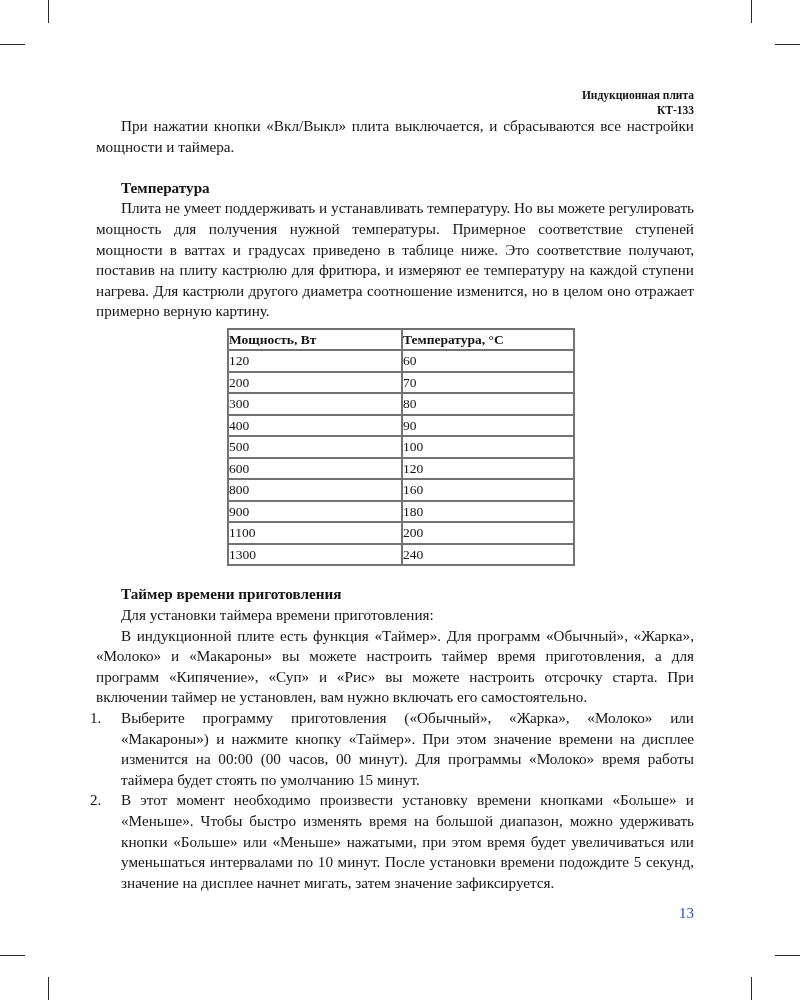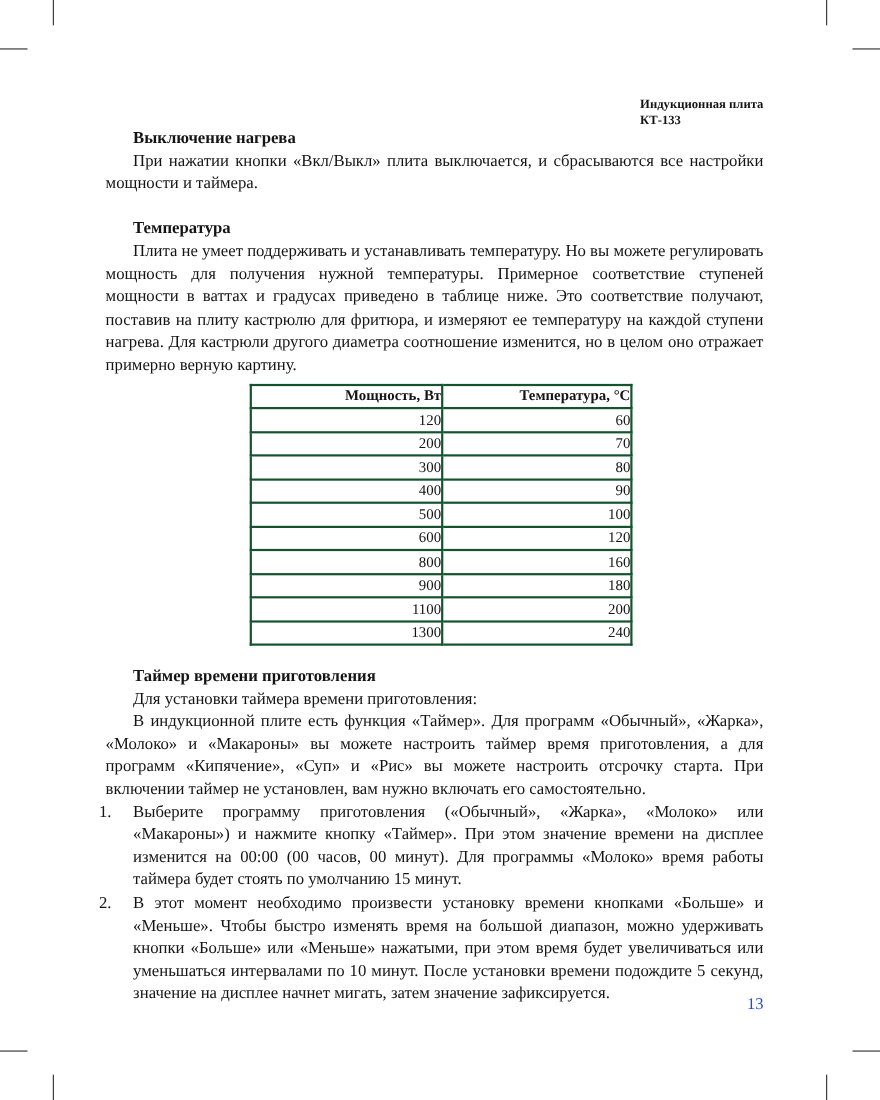--- a/index.html
+++ b/index.html
@@ -3,36 +3,36 @@
 <meta charset="utf-8">
 <style>
   html, body { margin: 0; padding: 0; }
   body {
     width: 800px; height: 1000px; position: relative; background: #ffffff;
     font-family: "Liberation Serif", "DejaVu Serif", serif; color: #141414;
     overflow: hidden;
   }
   .crop { position: absolute; background: #2a2a2a; }
   .running-head {
-    position: absolute; right: 106px; top: 88px; 
+    position: absolute; right: 106px; top: 88px; text-align: right;
     font-weight: bold; font-size: 11.5px; line-height: 15px;
   }
   .content {
     position: absolute; left: 96px; top: 116px; width: 598px;
     font-size: 15.2px; line-height: 20.6px; text-align: justify;
   }
   .h { font-weight: bold; text-indent: 25px; margin: 0; }
   .p { text-indent: 25px; margin: 0; }
   .gap { height: 20.6px; }
   table.tbl {
     margin: 6px 0 0 131px; border-collapse: collapse; width: 348px;
     font-size: 13.5px; line-height: 18px;
   }
   table.tbl th, table.tbl td {
-    border: 2px solid #14532d; text-align: right; padding: 0; height: 19.5px;
+    border: 2px solid #737373; text-align: left; padding: 0; height: 19.5px;
   }
   table.tbl th { font-weight: bold; }
   table.tbl td:first-child, table.tbl th:first-child { width: 172px; }
   ol.steps { margin: 0; padding: 0; list-style: none; }
   ol.steps li { position: relative; padding-left: 25px; margin: 0; }
   ol.steps li .num { position: absolute; left: -6px; top: 0; }
   .page-num {
     position: absolute; left: 679px; top: 905px; font-size: 15px; color: #1d4ed8;
   }
 </style>
@@ -48,21 +48,20 @@
 <div class="crop" style="left:775px;top:955px;width:25px;height:1px;"></div>
 <div class="crop" style="left:751px;top:977px;width:1px;height:23px;"></div>
 
 <div class="running-head">
   <div>Индукционная плита</div>
   <div>КТ-133</div>
 </div>
 
 <div class="content">
   <section>
-    <p class="h">Выключение нагрева</p>
     <p class="p">При нажатии кнопки «Вкл/Выкл» плита выключается, и сбрасываются все настройки мощности и таймера.</p>
   </section>
 
   <div class="gap"></div>
 
   <section>
     <p class="h">Температура</p>
     <p class="p">Плита не умеет поддерживать и устанавливать температуру. Но вы можете регулировать мощность для получения нужной температуры. Примерное соответствие ступеней мощности в ваттах и градусах приведено в таблице ниже. Это соответствие получают, поставив на плиту кастрюлю для фритюра, и измеряют ее температуру на каждой ступени нагрева. Для кастрюли другого диаметра соотношение изменится, но в целом оно отражает примерно верную картину.</p>
 
     <table class="tbl">

